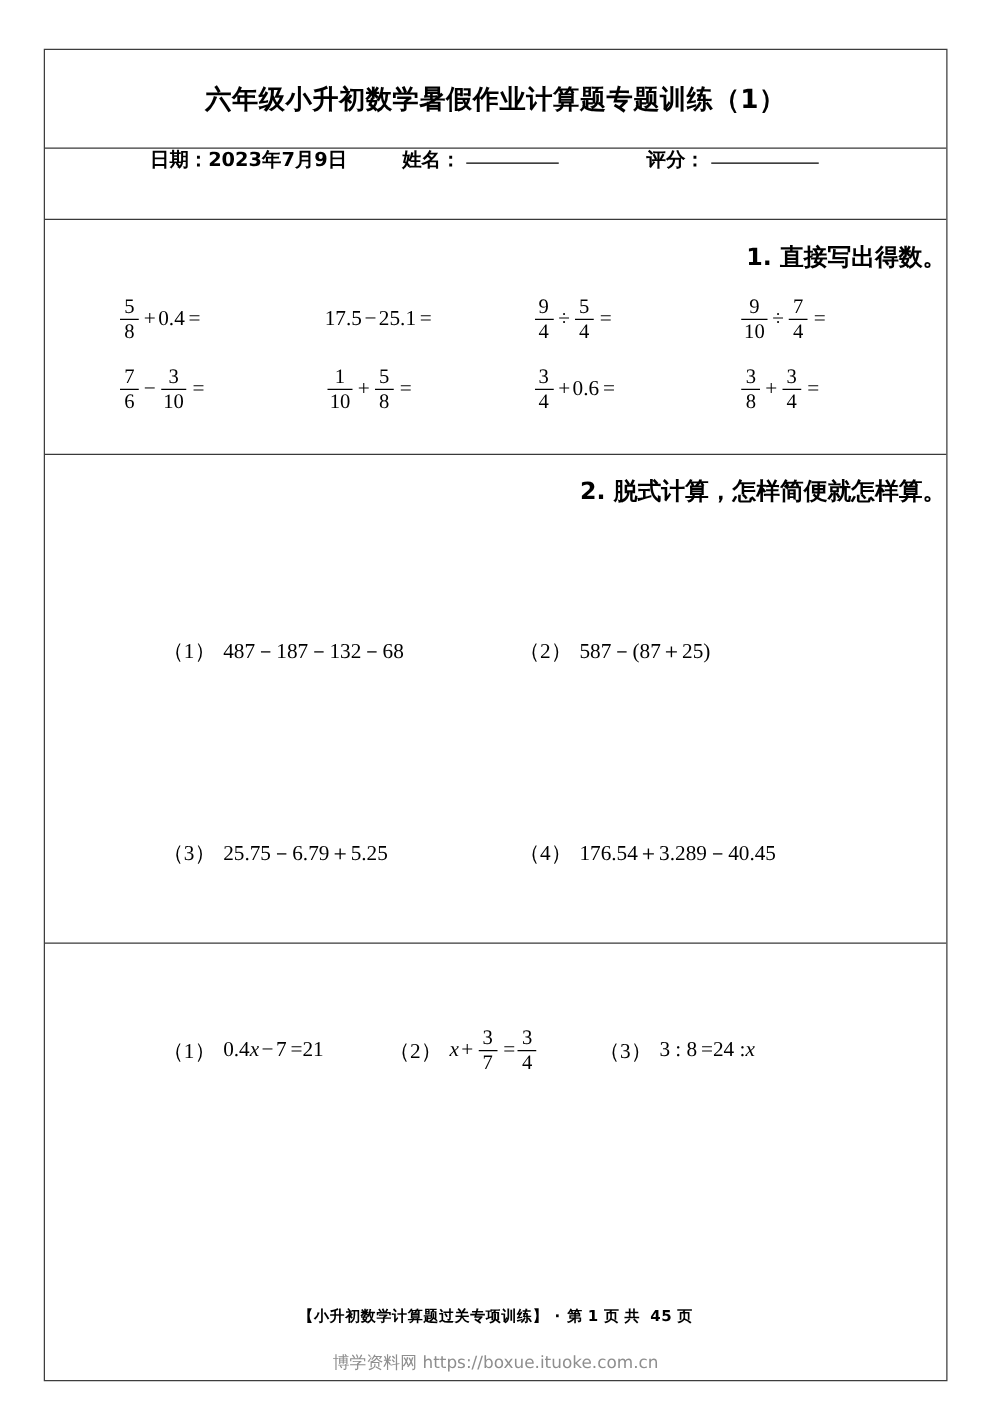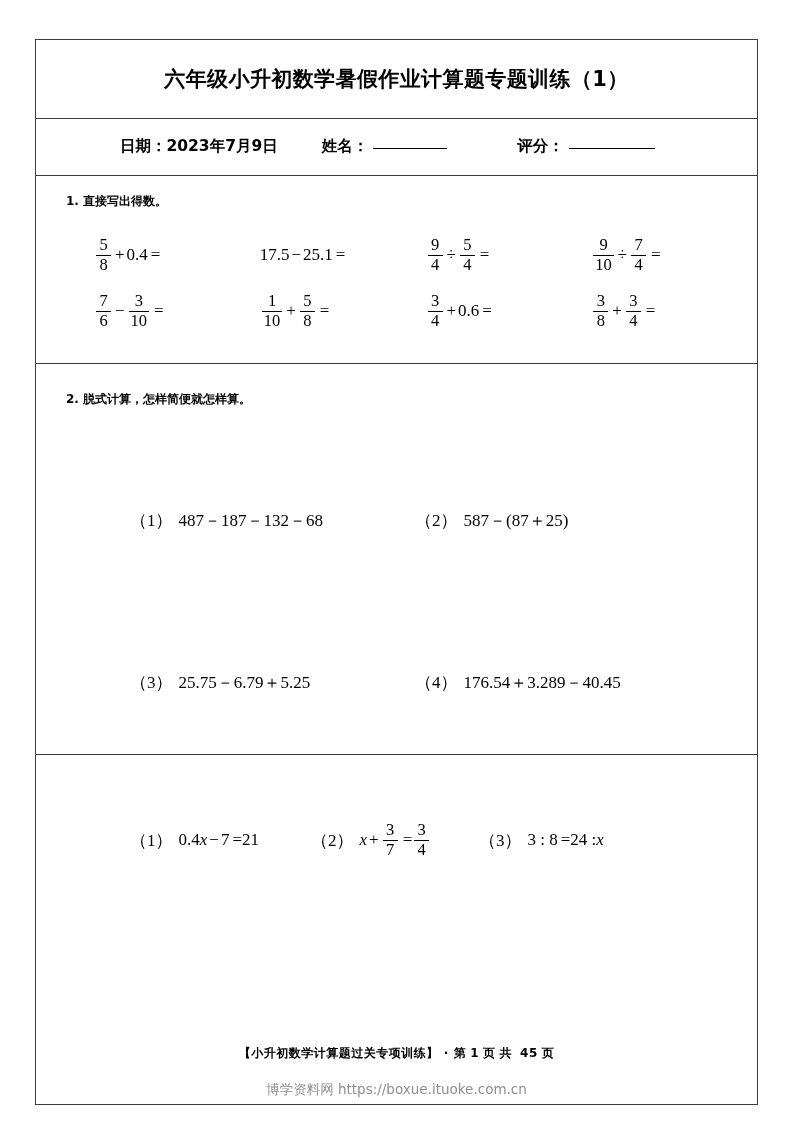--- a/index.html
+++ b/index.html
@@ -57,21 +57,21 @@
     white-space: nowrap;
   }
 
   
   .header-cell {
     position: absolute;
     left: 0; top: 78px;
     width: 100%;
     height: 57px;
     display: flex;
-    align-items: center;
+    align-items: flex-start;
     padding-left: 84px;
     box-sizing: border-box;
     font-family: "DejaVu Sans", "Liberation Sans", sans-serif;
     font-weight: bold;
     font-size: 15.5px;
   }
   .hdr-group { display: flex; align-items: baseline; white-space: nowrap; }
   .hdr-label { }
   .hdr-value { }
   .hdr-blank {
@@ -94,25 +94,26 @@
     width: 100%;
     box-sizing: border-box;
   }
   .sec-1 { top: 135px;  height: 188px; }
   .sec-2 { top: 323px;  height: 391px; }
   .sec-3 { top: 714px;  height: 350px; }
 
   .sec-heading {
     font-family: "DejaVu Sans", "Liberation Sans", sans-serif;
     font-weight: bold;
-    font-size: 12px;
+    font-size: 19px;
     padding-left: 30px;
+    text-align: right;
   }
   .sec-1 .sec-heading { padding-top: 18px; }
-  .sec-2 .sec-heading { padding-top: 28px; }
+  .sec-2 .sec-heading { padding-top: 17px; }
   .sec-3 .sec-heading { padding-top: 22px; }
 
   
   .math {
     font-family: "Liberation Serif", "DejaVu Serif", serif;
     font-size: 17px;
     white-space: nowrap;
     display: inline-flex;
     align-items: center;
   }

